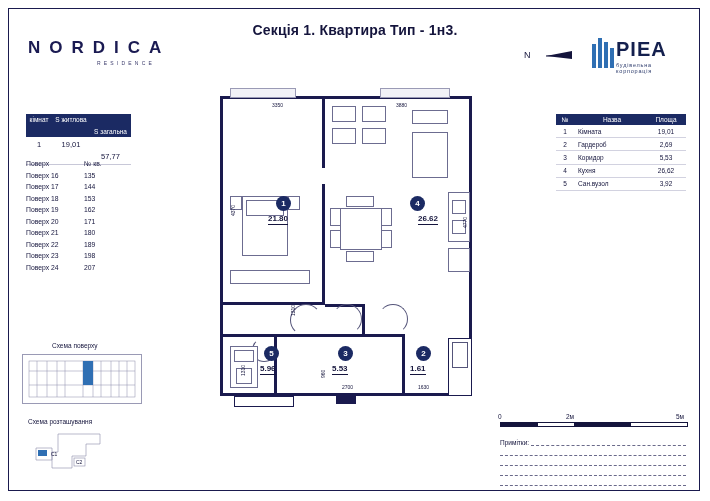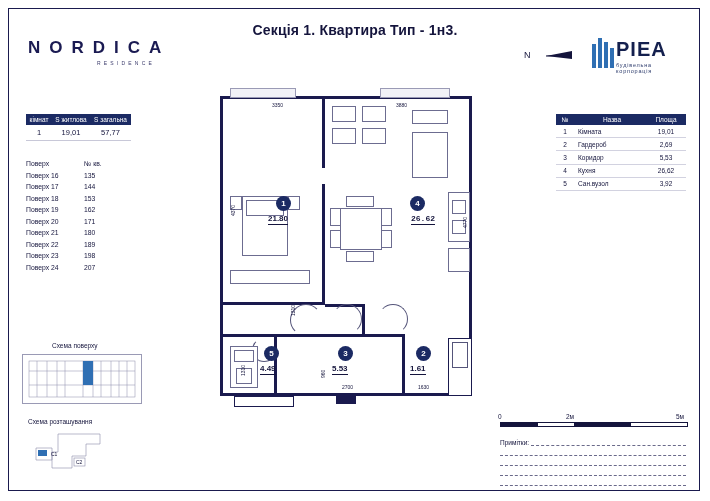--- a/index.html
+++ b/index.html
@@ -26,21 +26,21 @@
   .brand .bars{position:absolute;left:0;top:2px;}
   .brand .pname{position:absolute;left:24px;top:2px;font-size:20px;font-weight:bold;color:#14204e;letter-spacing:1px;}
   .brand .ptag{position:absolute;left:24px;top:26px;font-size:5.5px;letter-spacing:.8px;color:#2b3a6b;}
 
   
   .apt-table{position:absolute;left:26px;top:114px;width:105px;font-size:6.5px;}
   .apt-table .hdr{display:flex;background:#1b2a63;color:#fff;padding:2px 0;}
   .apt-table .hdr div{text-align:center;}
   .apt-table .row{display:flex;padding:3px 0;border-bottom:1px solid #c8c8d8;color:#14143c;font-size:7.5px;}
   .apt-table .row div{text-align:center;}
-  .c1{width:26px;} .c2{width:38px;} .c3{width:41px;}
+  .c1{width:26px;} .c2{width:38px;} .c3{width:41px;margin-top:12px;}
 
   .floors{position:absolute;left:26px;top:158px;width:120px;font-size:6.8px;line-height:11.5px;color:#14143c;}
   .floors .frow{display:flex;}
   .floors .frow .a{width:58px;}
   .floors .frow .b{width:40px;}
 
   .sch-title{position:absolute;font-size:6.5px;color:#14143c;}
   .floorplan-mini{position:absolute;left:22px;top:354px;width:118px;height:48px;border:1px solid #9a9ab5;background:#fff;}
   .mini-grid{position:absolute;left:0;top:0;width:100%;height:100%;}
   .loc-mini{position:absolute;left:22px;top:430px;width:118px;height:50px;}
@@ -337,24 +337,24 @@
     <div class="dimv" style="left:28px;top:288px;">1310</div>
     <div class="dimv" style="left:108px;top:290px;">960</div>
     <div class="dimv" style="left:78px;top:228px;">1310</div>
     <div class="dim" style="left:130px;top:296px;">2700</div>
     <div class="dim" style="left:206px;top:296px;">1630</div>
 
     <div class="marker" style="left:64px;top:108px;">1</div>
     <div class="area" style="left:56px;top:126px;">21.80</div>
 
     <div class="marker" style="left:198px;top:108px;">4</div>
-    <div class="area" style="left:199px;top:126px;font-family:Liberation Mono, monospace;">26.62</div>
+    <div class="area" style="left:206px;top:126px;">26.62</div>
 
     <div class="marker" style="left:52px;top:258px;">5</div>
-    <div class="area" style="left:48px;top:276px;">4.49</div>
+    <div class="area" style="left:48px;top:276px;">5.96</div>
 
     <div class="marker" style="left:126px;top:258px;">3</div>
     <div class="area" style="left:120px;top:276px;">5.53</div>
 
     <div class="marker" style="left:204px;top:258px;">2</div>
     <div class="area" style="left:198px;top:276px;">1.61</div>
   </div>
 </div>
 
 </body></html>

